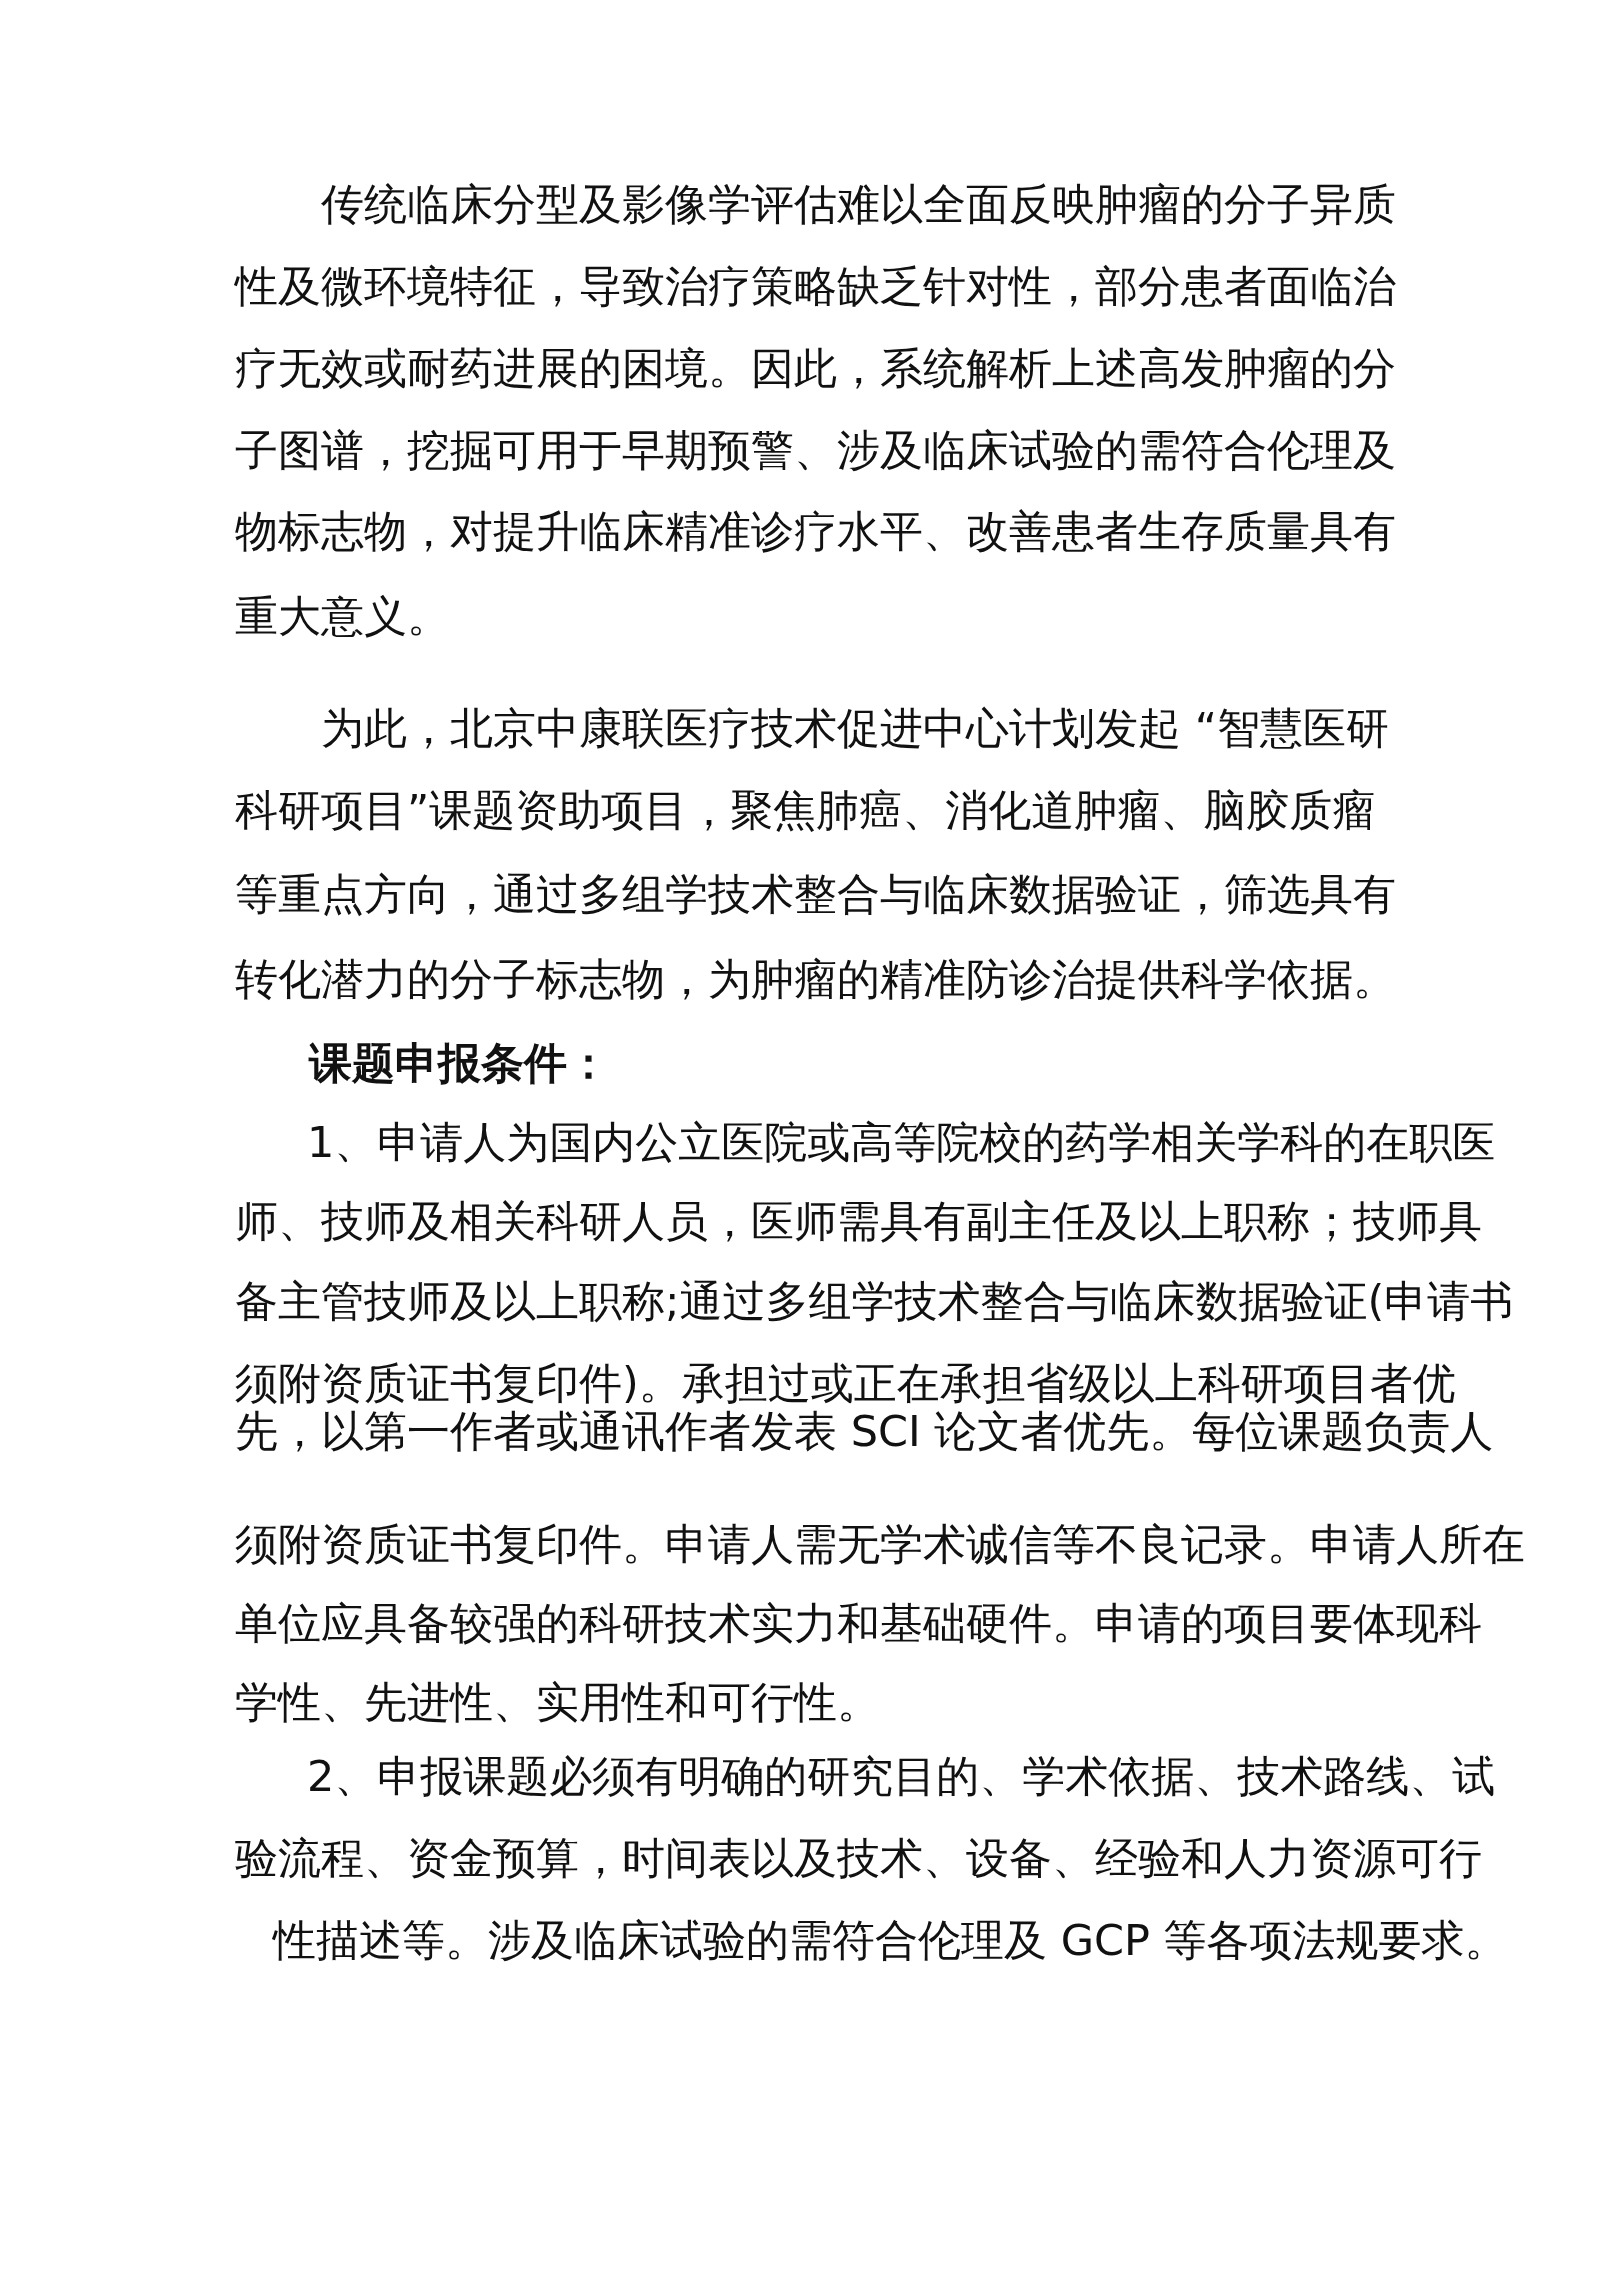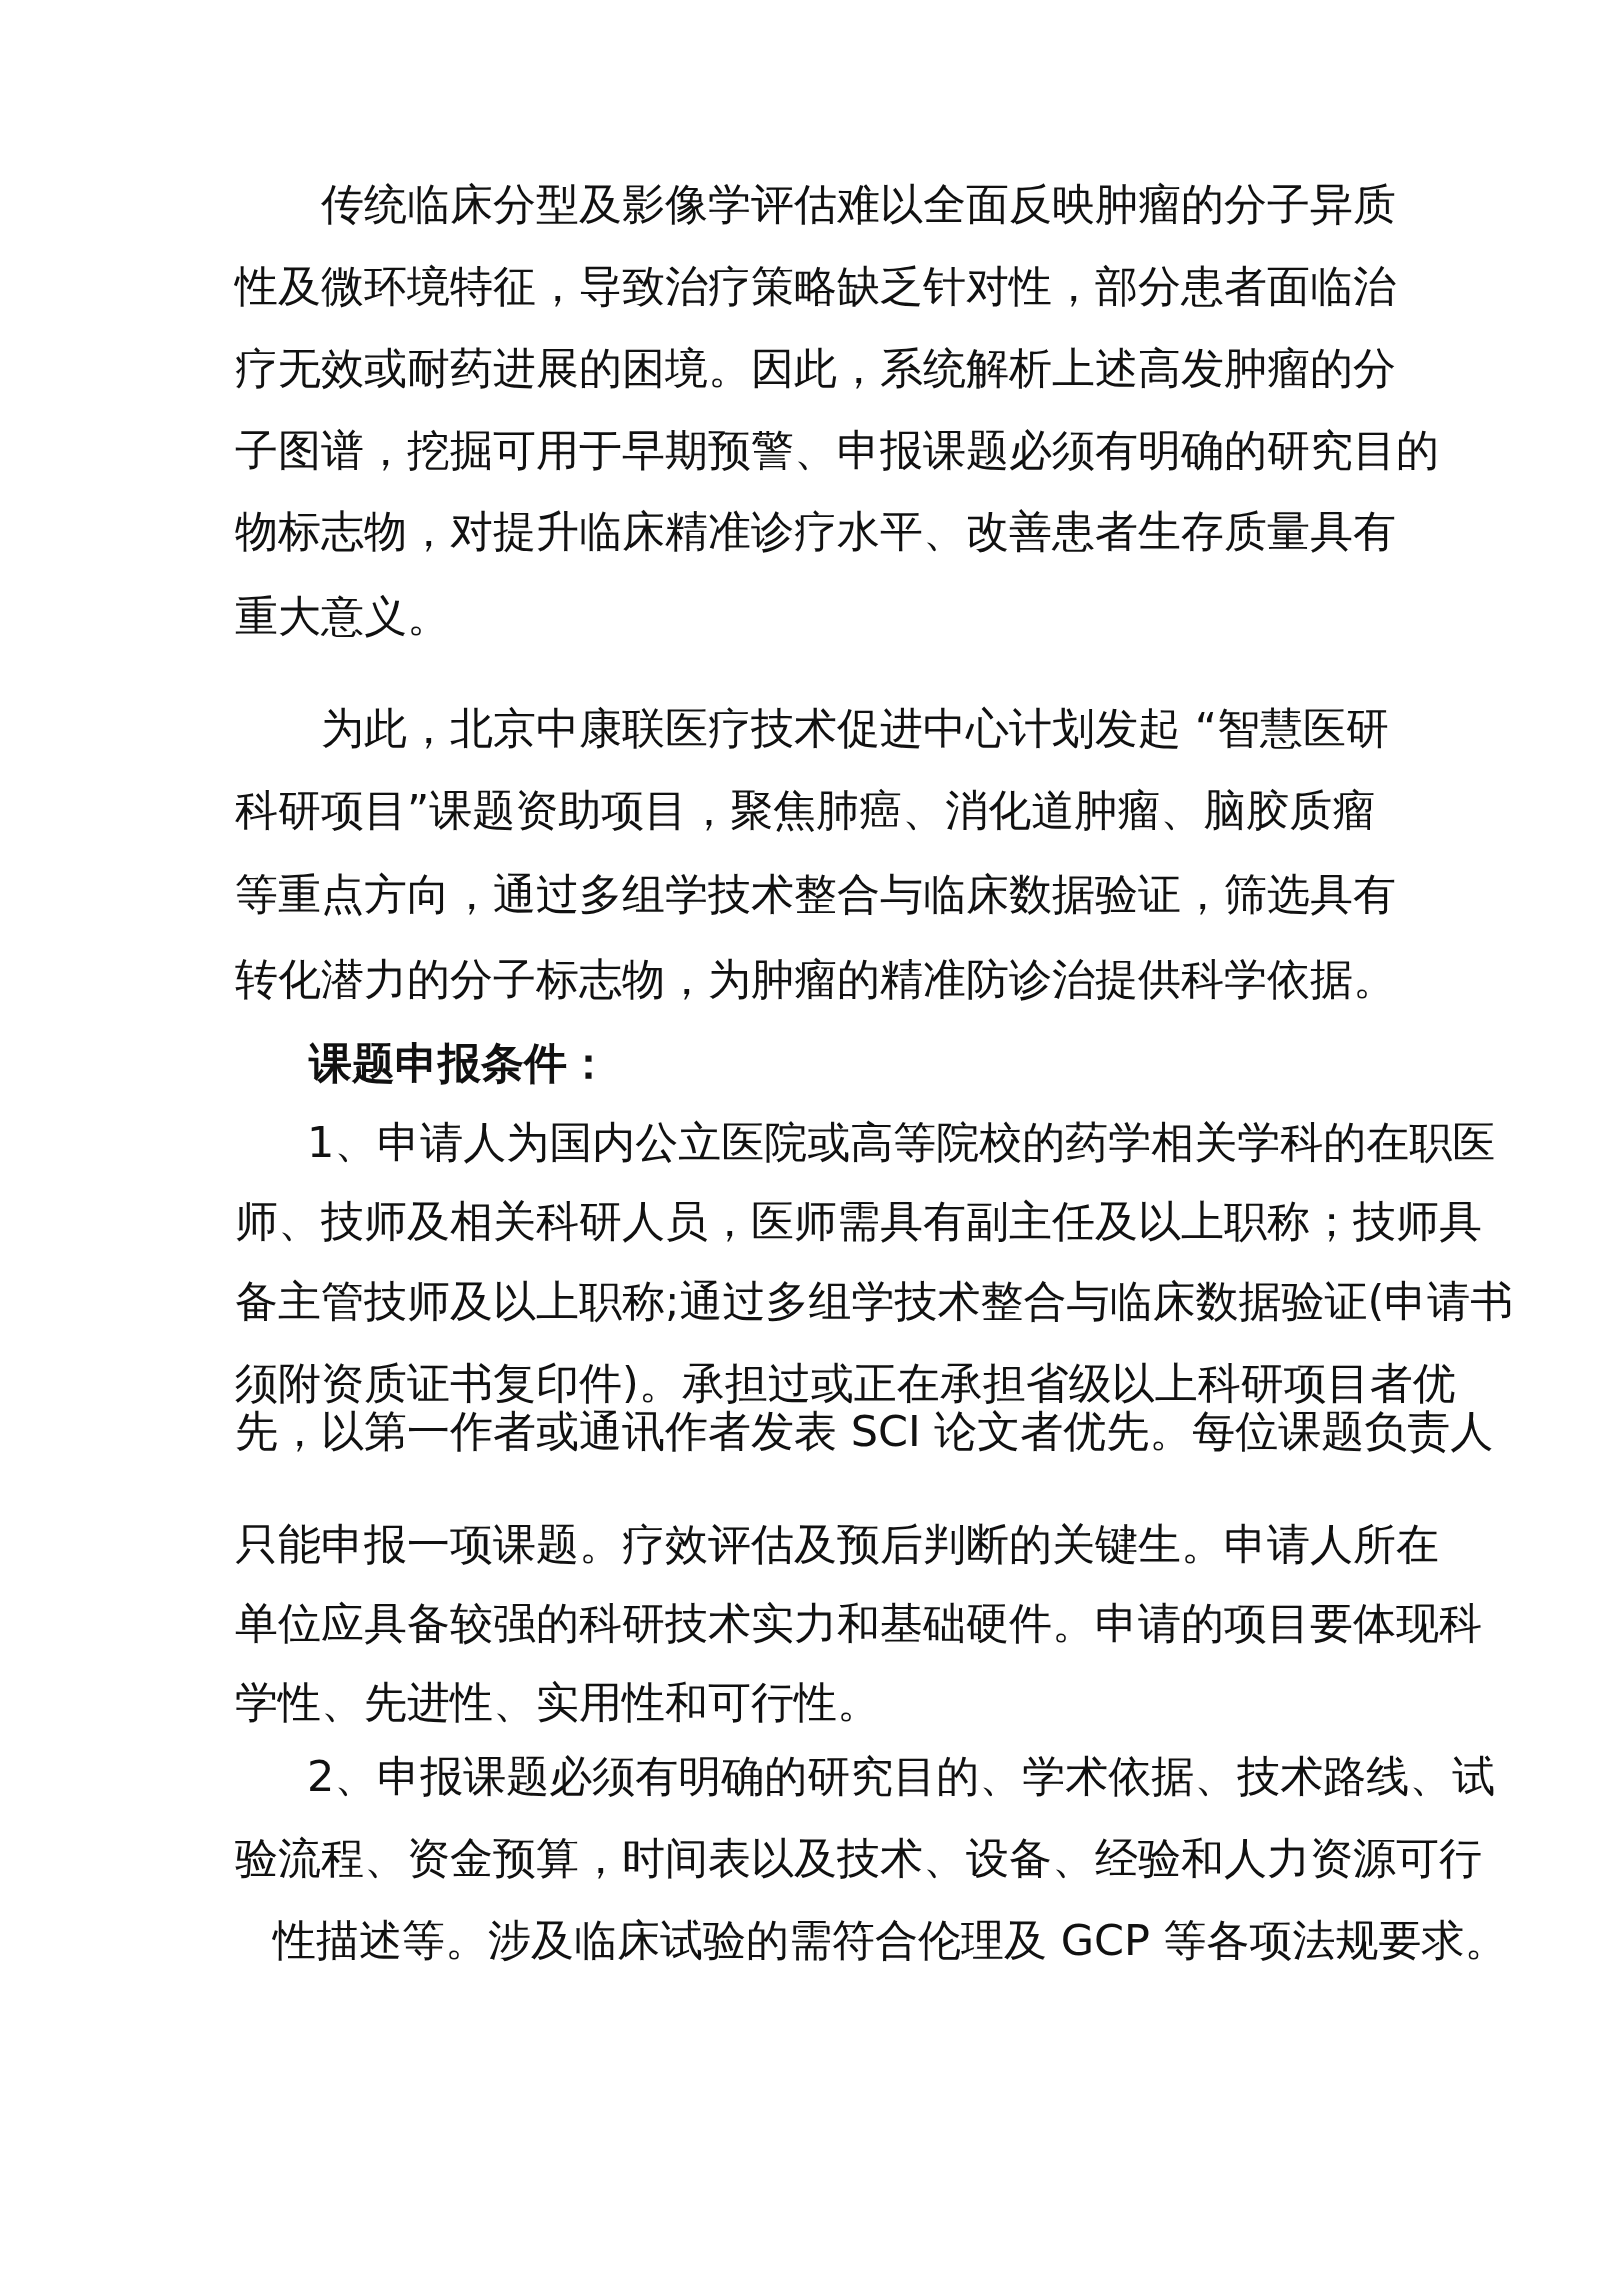--- a/index.html
+++ b/index.html
@@ -108,41 +108,41 @@
   </style>
 </head>
 <body>
 
 <div class="page">
 
   <div>
     <div class="line indent" style="top:176px;">传统临床分型及影像学评估难以全面反映肿瘤的分子异质</div>
     <div class="line" style="top:258px;">性及微环境特征，导致治疗策略缺乏针对性，部分患者面临治</div>
     <div class="line" style="top:340px;">疗无效或耐药进展的困境。因此，系统解析上述高发肿瘤的分</div>
-    <div class="line" style="top:422px;">子图谱，挖掘可用于早期预警、申报课题必须有明确的研究目的</div>
+    <div class="line" style="top:422px;">子图谱，挖掘可用于早期预警、涉及临床试验的需符合伦理及</div>
     <div class="line" style="top:503px;">物标志物，对提升临床精准诊疗水平、改善患者生存质量具有</div>
     <div class="line last" style="top:588px;">重大意义。</div>
   </div>
 
   <div>
     <div class="line indent" style="top:700px;">为此，北京中康联医疗技术促进中心计划发起 “智慧医研</div>
     <div class="line" style="top:782px;">科研项目”课题资助项目，聚焦肺癌、消化道肿瘤、脑胶质瘤</div>
     <div class="line" style="top:866px;">等重点方向，通过多组学技术整合与临床数据验证，筛选具有</div>
     <div class="line" style="top:951px;">转化潜力的分子标志物，为肿瘤的精准防诊治提供科学依据。</div>
   </div>
 
   <div class="line heading" style="top:1035px;">课题申报条件：</div>
 
   <div>
     <div class="line" style="top:1114px; left:307px; width:1058px;">1、申请人为国内公立医院或高等院校的药学相关学科的在职医</div>
     <div class="line" style="top:1193px;">师、技师及相关科研人员，医师需具有副主任及以上职称；技师具</div>
     <div class="line" style="top:1273px;">备主管技师及以上职称;通过多组学技术整合与临床数据验证(申请书</div>
     <div class="line" style="top:1355px;">须附资质证书复印件)。承担过或正在承担省级以上科研项目者优</div>
     <div class="line" style="top:1403px;">先，以第一作者或通讯作者发表 SCI 论文者优先。每位课题负责人</div>
-    <div class="line" style="top:1516px;">只能申报一项课题。疗效评估及预后判断的关键生。申请人所在</div>
+    <div class="line" style="top:1516px;">须附资质证书复印件。申请人需无学术诚信等不良记录。申请人所在</div>
     <div class="line" style="top:1595px;">单位应具备较强的科研技术实力和基础硬件。申请的项目要体现科</div>
     <div class="line last" style="top:1674px;">学性、先进性、实用性和可行性。</div>
   </div>
 
   <div>
     <div class="line" style="top:1748px; left:307px; width:1058px;">2、申报课题必须有明确的研究目的、学术依据、技术路线、试</div>
     <div class="line" style="top:1830px;">验流程、资金预算，时间表以及技术、设备、经验和人力资源可行</div>
     <div class="line last" style="top:1912px;margin-left:38px;">性描述等。涉及临床试验的需符合伦理及 GCP 等各项法规要求。</div>
   </div>
 

